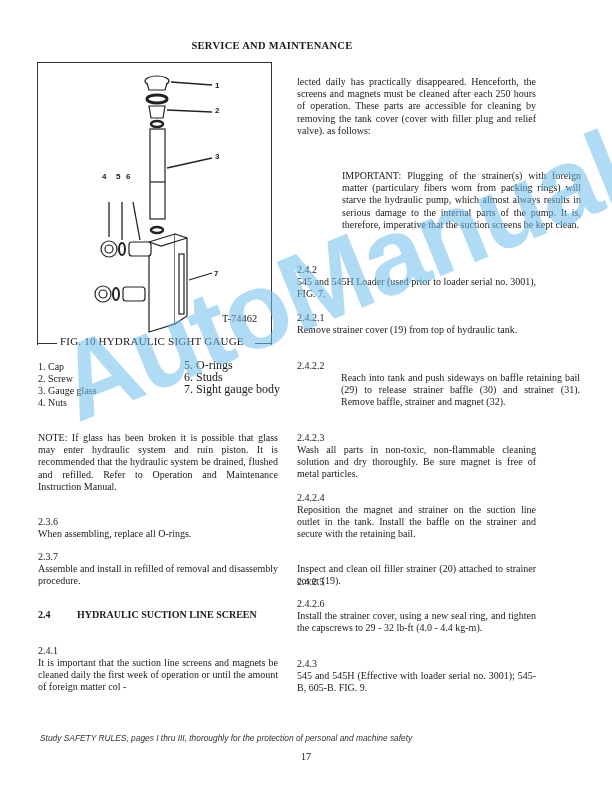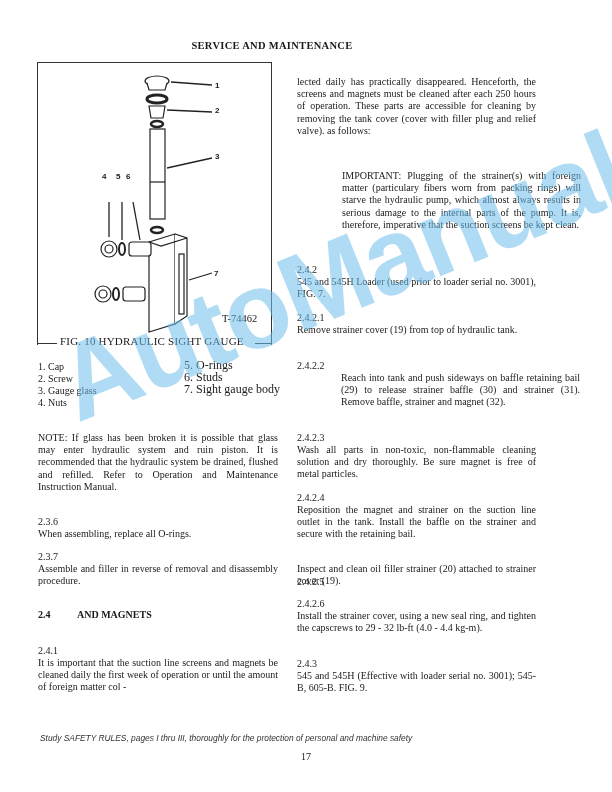--- a/index.html
+++ b/index.html
@@ -98,25 +98,25 @@
   <div>6. Studs</div>
   <div>7. Sight gauge body</div>
 </div>
 
 <p class="abs txt col-l" style="top:432px;">NOTE:   If glass has been broken it is possible that glass may enter hydraulic system and ruin piston.  It is recommended that the hydraulic system be drained, flushed and refilled. Refer to Operation and Maintenance Instruction Manual.</p>
 
 <p class="abs txt col-l" style="top:516px;">2.3.6</p>
 <p class="abs txt col-l" style="top:528px;">When assembling, replace all O-rings.</p>
 
 <p class="abs txt col-l" style="top:551px;">2.3.7</p>
-<p class="abs txt col-l" style="top:563px;">Assemble and filler in reverse of removal and disassembly procedure.</p>
+<p class="abs txt col-l" style="top:563px;">Assemble and install in refilled of removal and disassembly procedure.</p>
 
 <div class="abs sec-title" style="left:38px;top:609px;">2.4</div>
 <div class="abs sec-title" style="left:77px;top:609px;">
-  <div>AND MAGNETS</div>
+  <div>HYDRAULIC SUCTION LINE SCREEN</div>
 </div>
 
 <p class="abs txt col-l" style="top:645px;">2.4.1</p>
 <p class="abs txt col-l" style="top:657px;">It is important that the suction line screens and magnets be cleaned daily the first week of operation or until the amount of foreign matter col -</p>
 
 <p class="abs txt col-r" style="top:76px;">lected daily has practically disappeared. Henceforth, the screens and magnets must be cleaned after each 250 hours of operation. These parts are accessible for cleaning by removing the tank cover (cover with filler plug and relief valve). as follows:</p>
 <p class="abs txt col-r" style="top:170px;margin-left:45px;">IMPORTANT:   Plugging of the strainer(s) with foreign matter (particulary fibers worn from packing rings) will starve the hydraulic pump, which almost always results in serious damage to the internal parts of the pump. It is, therefore, imperative that the suction screens be kept clean.</p>
 
 <p class="abs txt col-r" style="top:264px;">2.4.2</p>
 <p class="abs txt col-r" style="top:276px;">545 and 545H Loader (used prior to loader serial no. 3001), FIG. 7.</p>

